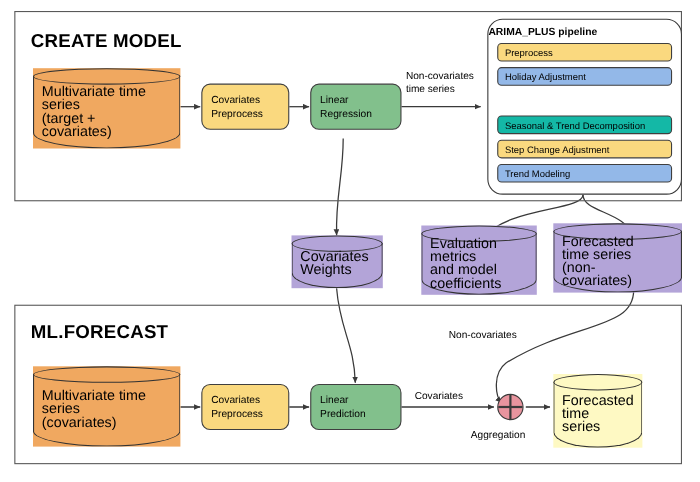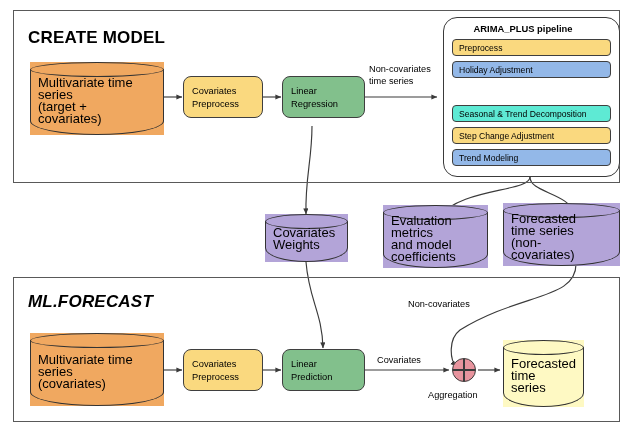--- a/index.html
+++ b/index.html
@@ -108,21 +108,20 @@
     border: 1.3px solid #3a3a3a;
     border-radius: 14px;
     background: #ffffff;
     box-sizing: border-box;
   }
   .pipeline-title {
     position: absolute;
     left: 0;
     right: 17px;
     top: 5px;
-    text-align: center;
     font-weight: bold;
     font-size: 9.4px;
     color: #000;
   }
   .step {
     position: absolute;
     left: 8px;
     right: 8px;
     height: 17px;
     border: 1.1px solid #3f3f3f;
@@ -235,21 +234,21 @@
 time series</div>
 
   <div class="pipeline" style="left:443px; top:17px; width:177px; height:160px;">
     <div class="pipeline-title">ARIMA_PLUS pipeline</div>
     <div class="step" style="top:21px; background:#FAD97F;">
       <span>Preprocess</span>
     </div>
     <div class="step" style="top:43px; background:#93B8E8;">
       <span>Holiday Adjustment</span>
     </div>
-    <div class="step" style="top:87px; background:#5eead4;">
+    <div class="step" style="top:87px; background:#14b8a6;">
       <span>Seasonal &amp; Trend Decomposition</span>
     </div>
     <div class="step" style="top:109px; background:#FAD97F;">
       <span>Step Change Adjustment</span>
     </div>
     <div class="step" style="top:131px; background:#93B8E8;padding-left:48px;">
       <span>Trend Modeling</span>
     </div>
   </div>
 
@@ -269,21 +268,21 @@
   </div>
 
   <div class="cyl" style="left:503px; top:203px; width:117px; height:63px; background:#B3A4D8;">
     <div class="body"></div>
     <div class="top"></div>
     <div class="label">Forecasted time series
 (non-covariates)</div>
   </div>
 
   <div class="section-frame" style="left:13px; top:277px; width:607px; height:145px;"></div>
-  <div class="section-title" style="left:28px; top:292px;font-style:italic;">ML.FORECAST</div>
+  <div class="section-title" style="left:28px; top:292px;">ML.FORECAST</div>
 
   <div class="cyl" style="left:30px; top:333px; width:134px; height:73px; background:#F0A860;">
     <div class="body"></div>
     <div class="top"></div>
     <div class="label">Multivariate time series
 (covariates)</div>
   </div>
 
   <div class="pbox" style="left:183px; top:349px; width:80px; height:42px; background:#FAD97F;">
     <div class="label">Covariates

